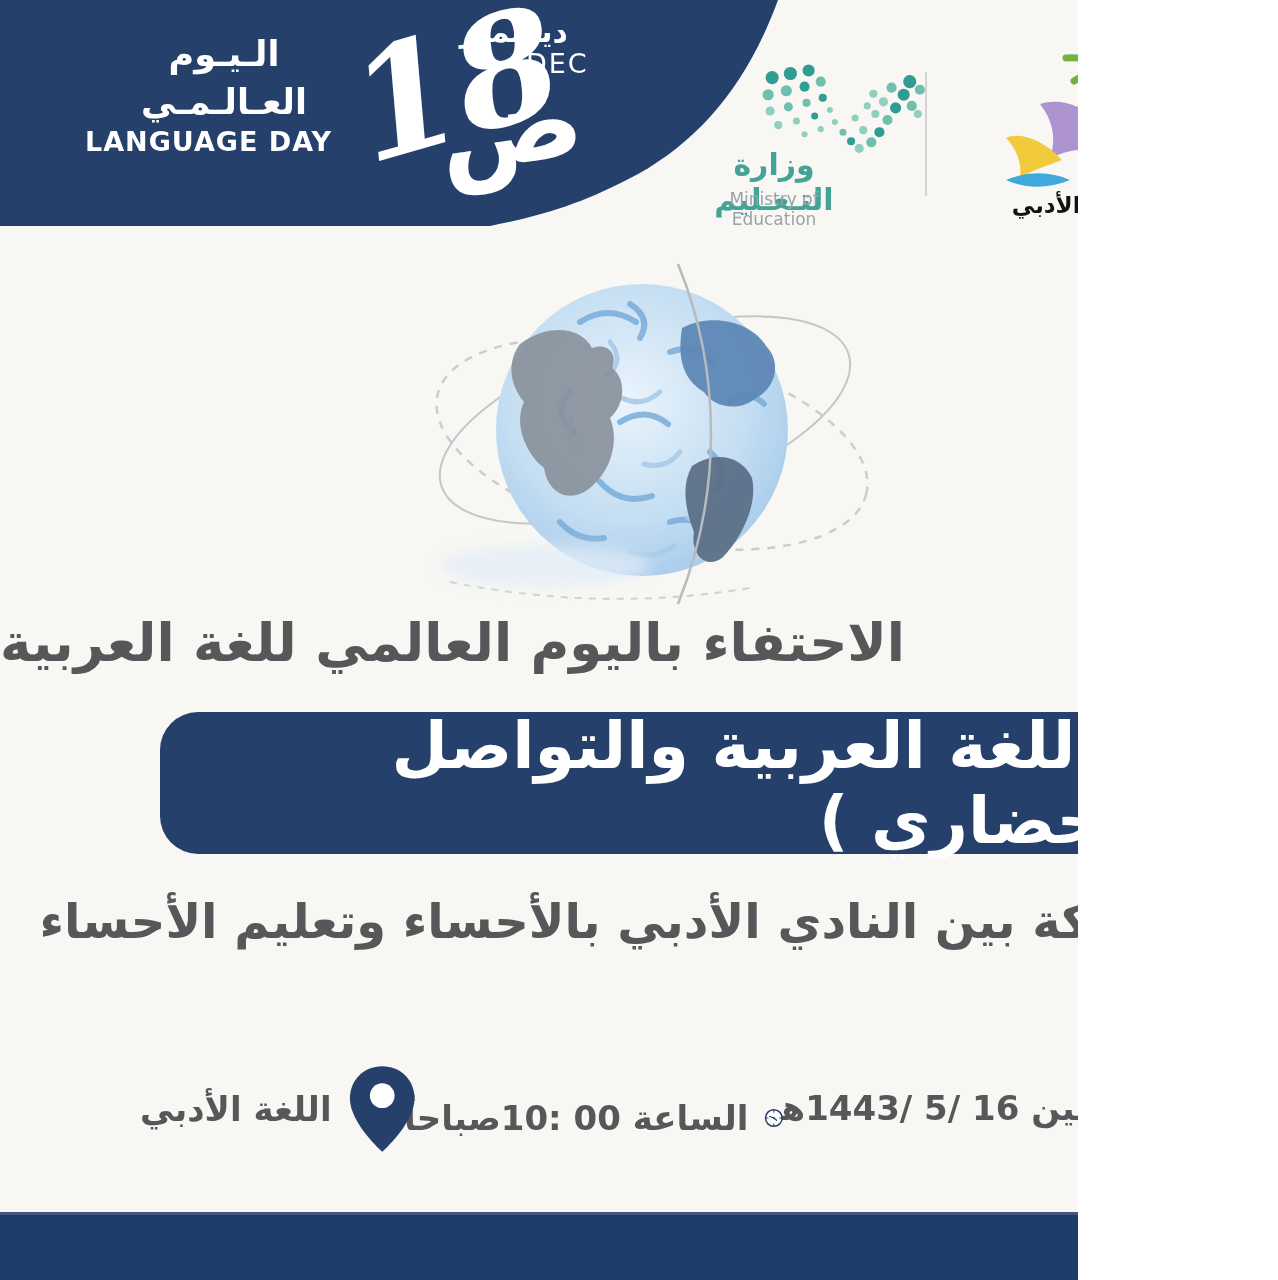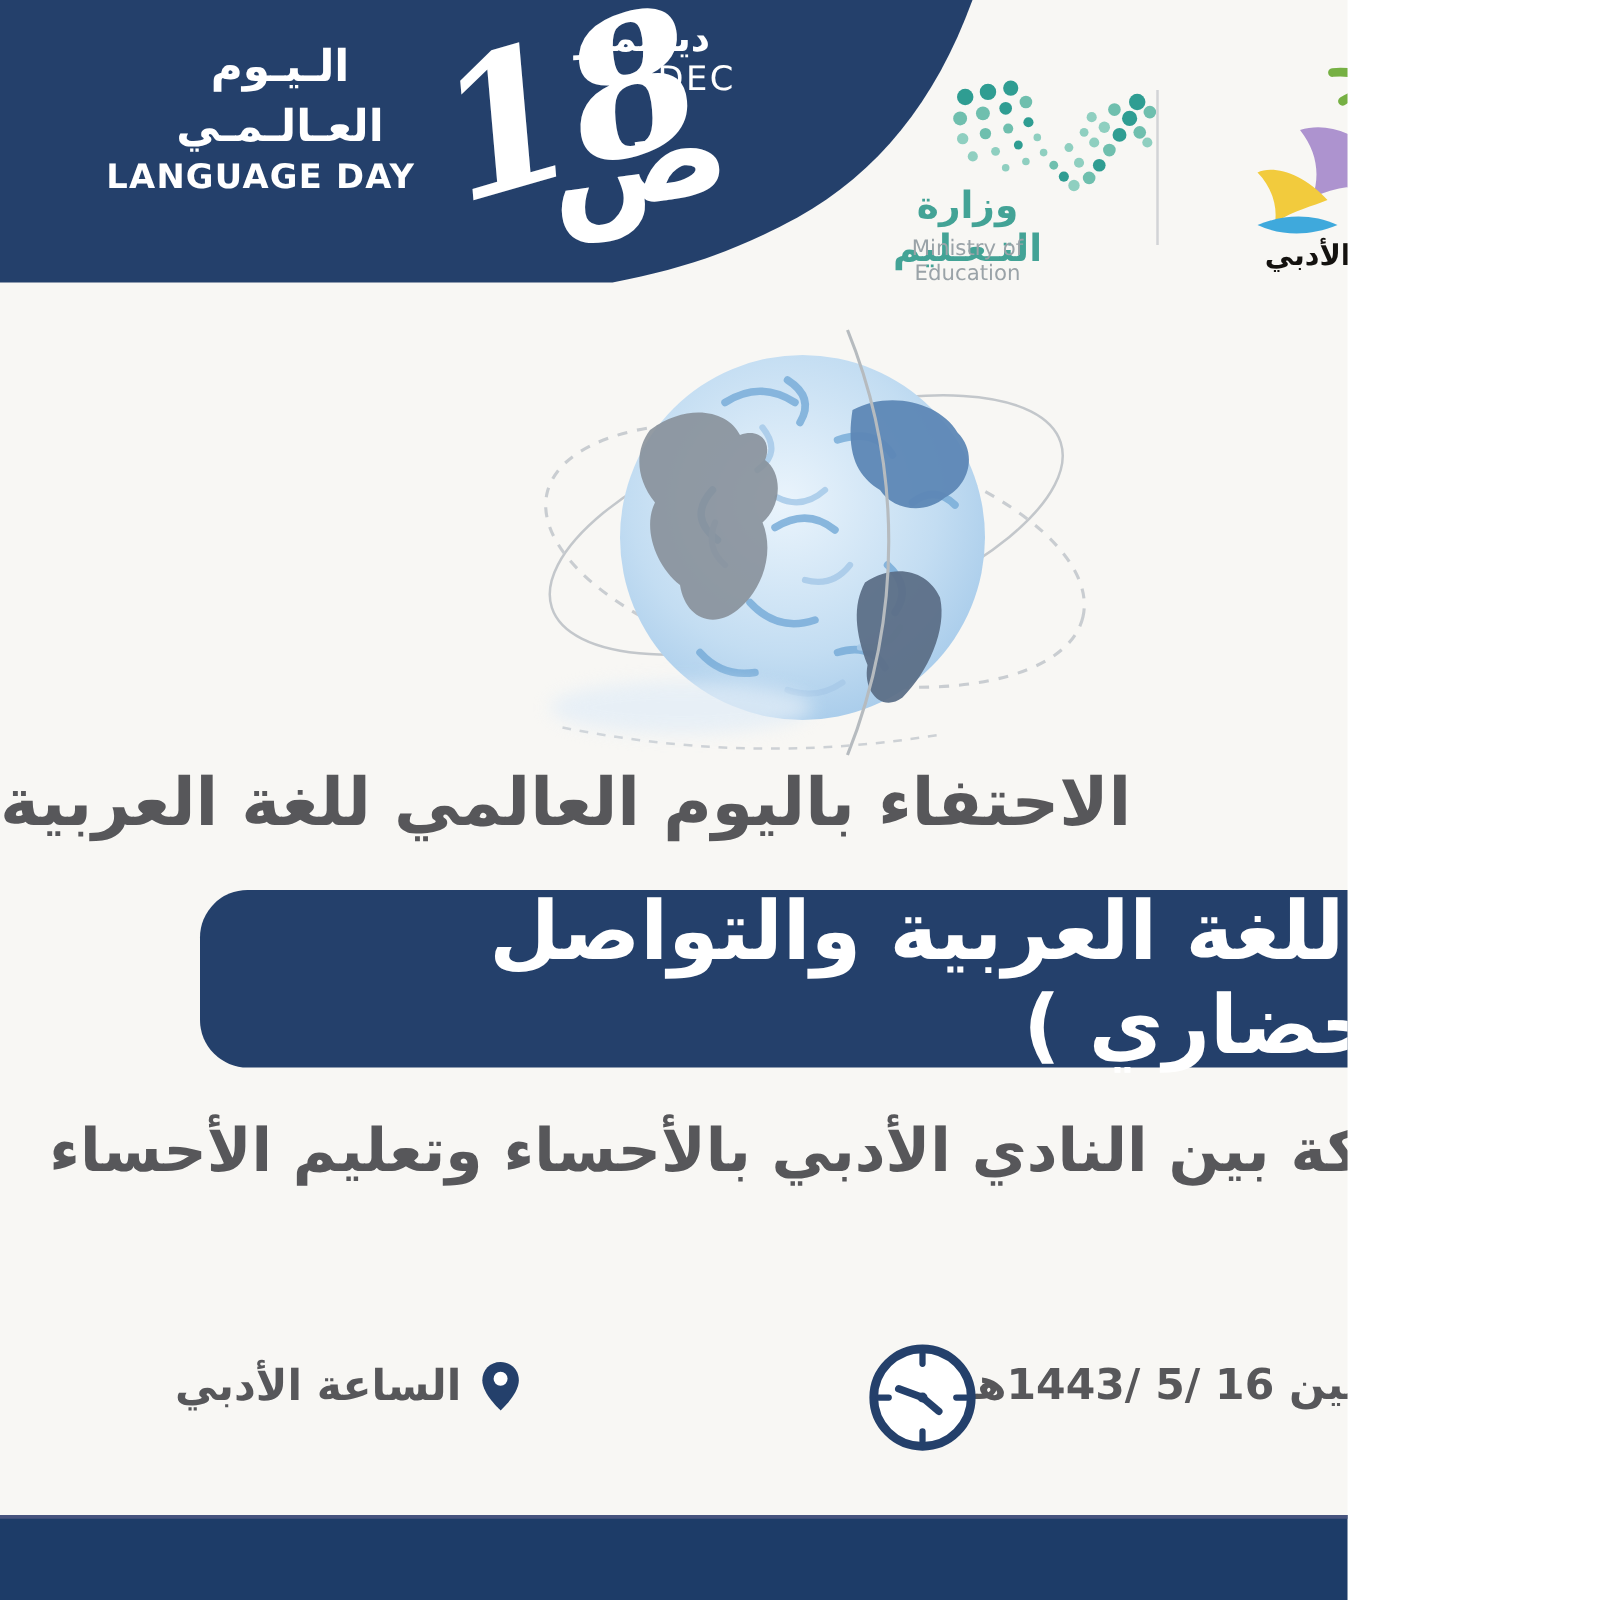--- a/index.html
+++ b/index.html
@@ -227,25 +227,26 @@
   </div>
 
   <div class="abs sched g-time">
     <svg width="92" height="92" viewBox="0 0 92 92" aria-hidden="true">
       <circle cx="46" cy="46" r="39" fill="#ffffff" stroke="#24406b" stroke-width="7"></circle>
       <path d="M46,11 v8 M46,73 v8 M11,46 h8 M73,46 h8" stroke="#24406b" stroke-width="5" stroke-linecap="round"></path>
       <path d="M46,46 L27,39" stroke="#24406b" stroke-width="6" stroke-linecap="round"></path>
       <path d="M46,46 L59,57" stroke="#24406b" stroke-width="6" stroke-linecap="round"></path>
       <circle cx="46" cy="46" r="4" fill="#24406b"></circle>
     </svg>
+    <span class="txt">الساعة 00 :10صباحاً</span>
   </div>
 
   <div class="abs sched g-loc">
     <svg width="72" height="94" viewBox="0 0 72 94" aria-hidden="true">
       <path d="M36,2 C16,2 2,17 2,36 C2,62 36,92 36,92 C36,92 70,62 70,36 C70,17 56,2 36,2 Z" fill="#24406b"></path>
       <circle cx="36" cy="33" r="13" fill="#ffffff"></circle>
     </svg>
-    <span class="txt">الساعة الأدبي</span>
+    <span class="txt">اللغة الأدبي</span>
   </div>
 
   <div class="abs bottom-bar"></div>
 
 </div>
 
 </body></html>

